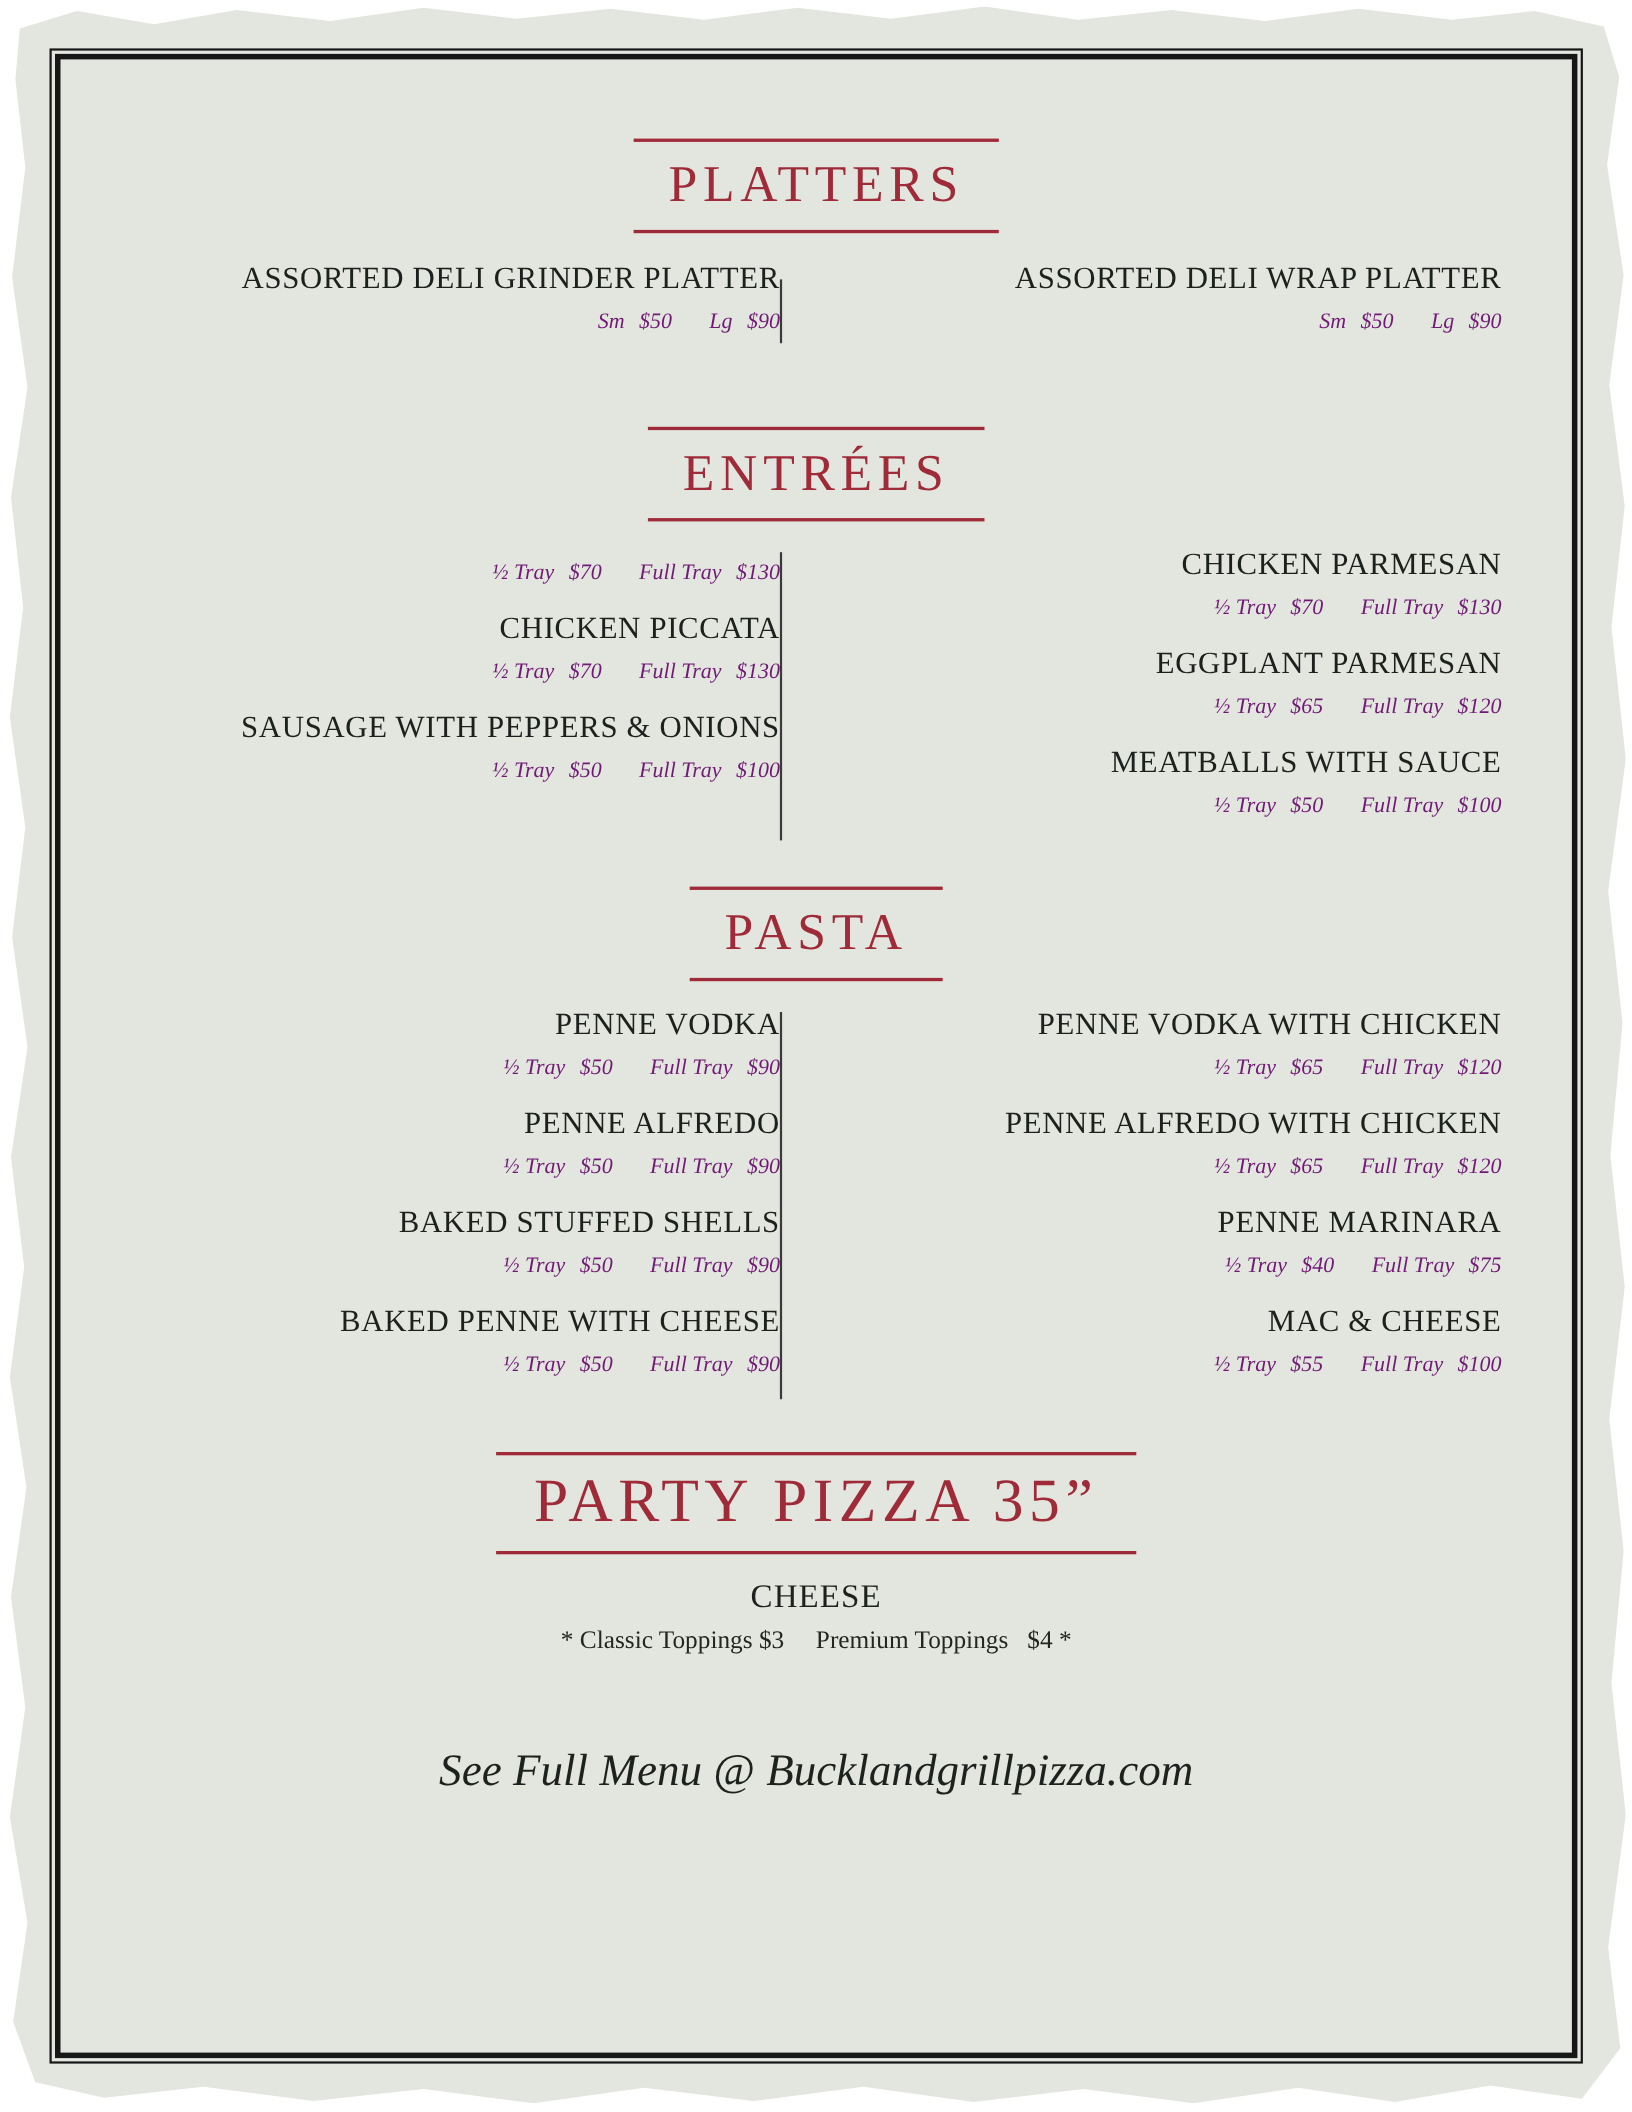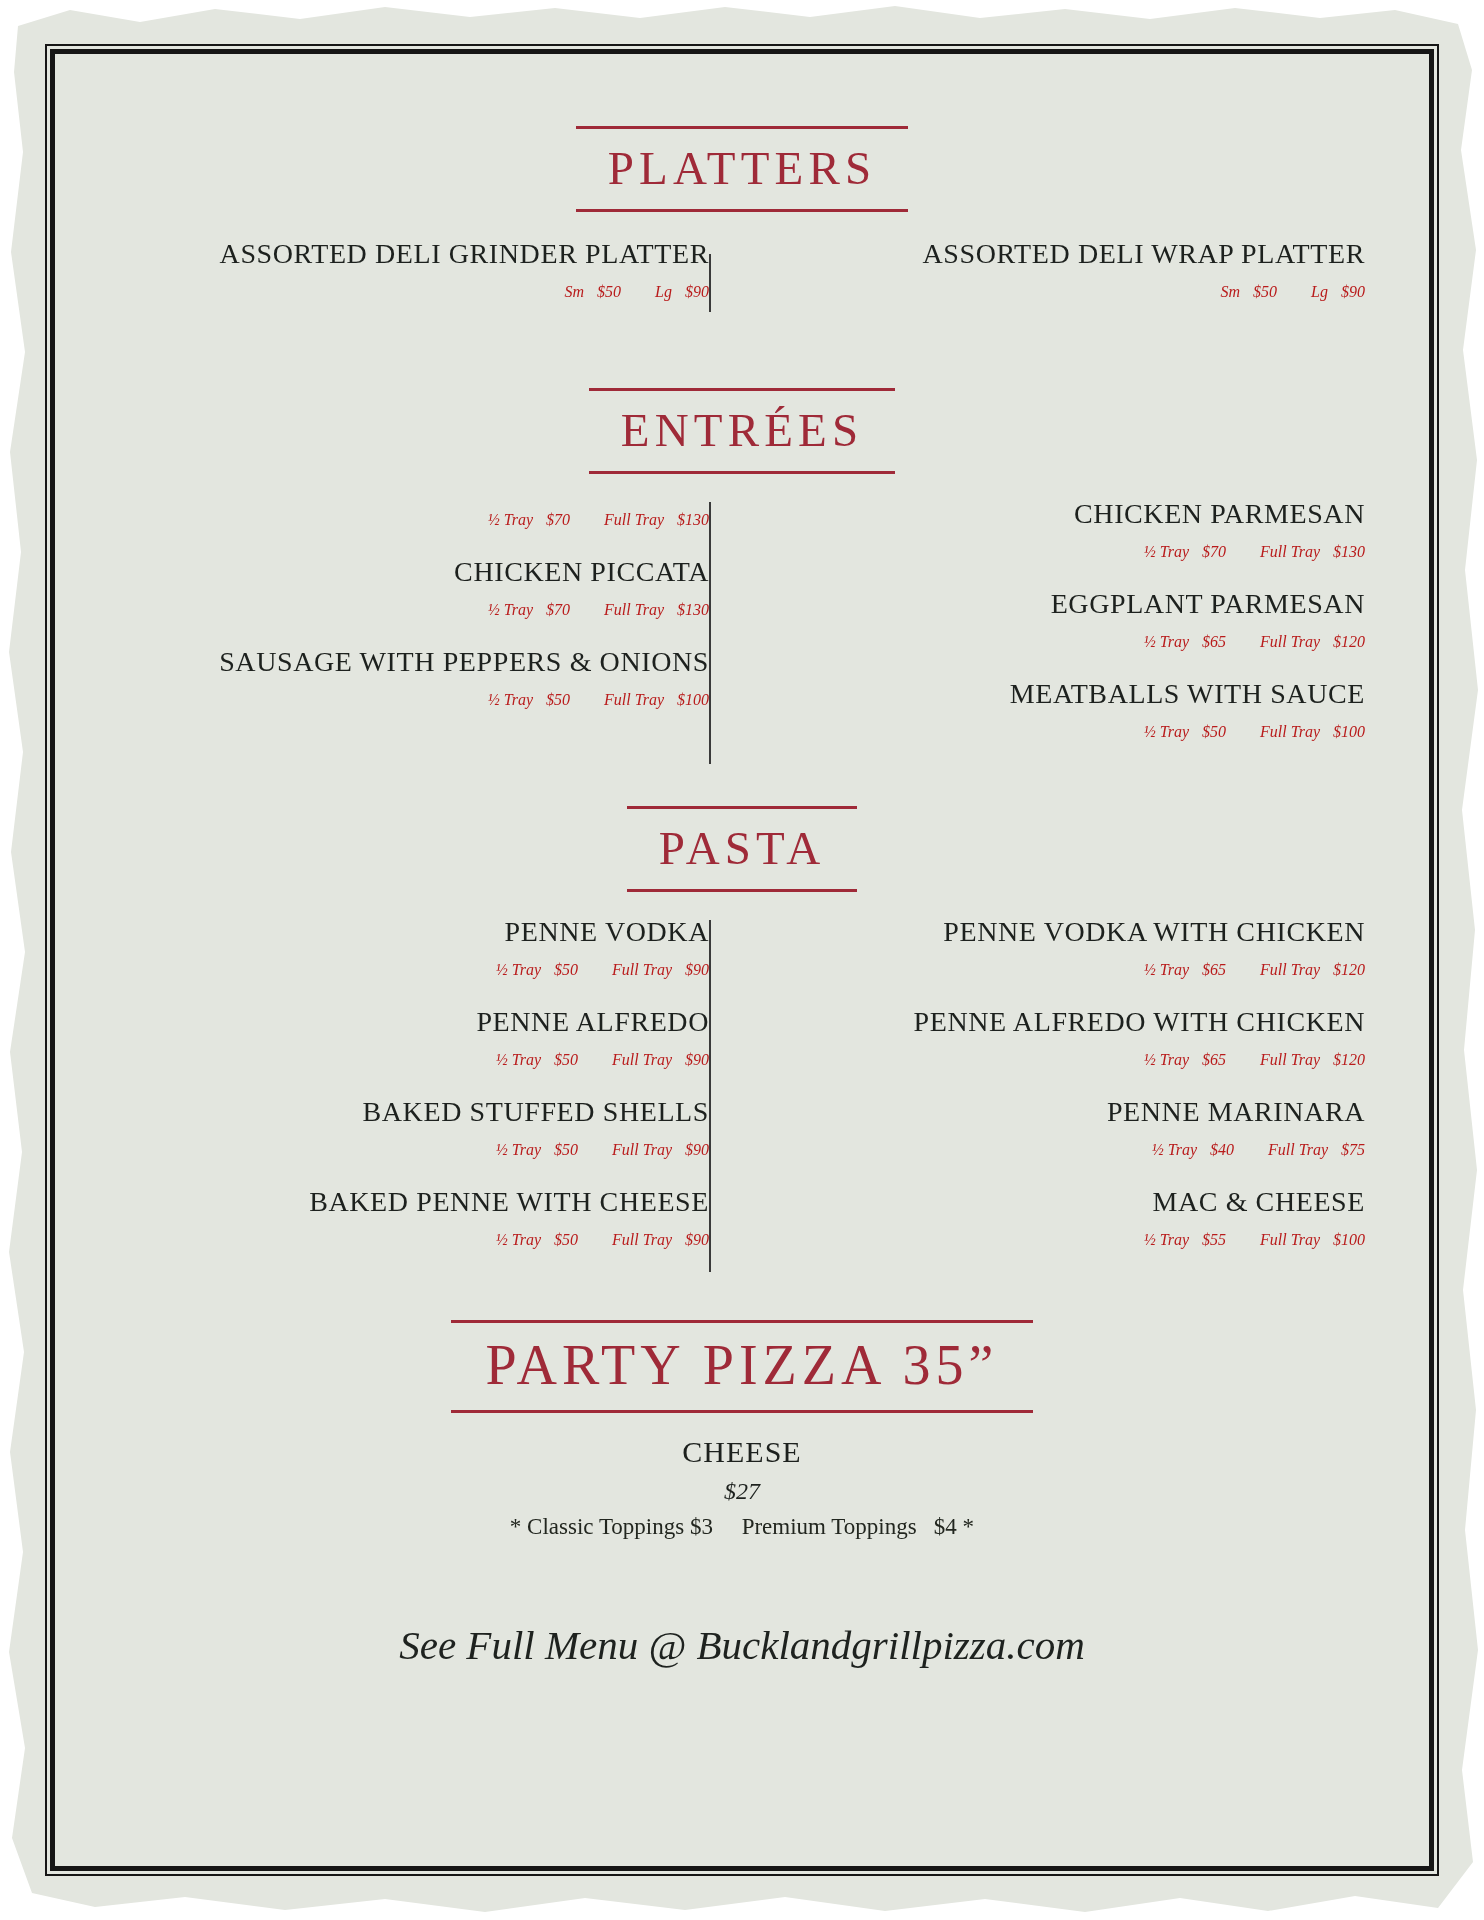--- a/index.html
+++ b/index.html
@@ -89,23 +89,23 @@
   .menu-item { margin-bottom: 22px; }
   .item-name {
     font-size: 28px;
     line-height: 32px;
     letter-spacing: 0.6px;
     color: #1d211e;
   }
   .price-line {
     margin-top: 8px;
     font-style: italic;
-    font-size: 16px;
+    font-size: 20px;
     line-height: 28px;
-    color: #b91c1c;
+    color: #701a75;
   }
   .price-line .pa { margin-right: 13px; }
   .price-line .pb { margin-right: 34px; }
   .pizza-item-name {
     margin-top: 22px;
     font-size: 30px;
     line-height: 34px;
     letter-spacing: 1px;
   }
   .pizza-price {
@@ -270,21 +270,20 @@
               </div>
             </div>
           </div>
         </section>
 
         <section>
           <div class="section-head head-pizza">
             <h2 class="section-title">PARTY PIZZA 35”</h2>
           </div>
           <div class="pizza-item-name">CHEESE</div>
-          <div class="pizza-price">$27</div>
           <div class="toppings-note">* Classic Toppings $3     Premium Toppings   $4 *</div>
         </section>
 
         <div class="footer-note">See Full Menu @ Bucklandgrillpizza.com</div>
 
       </main>
     </div>
   </div>
 </div>
 

